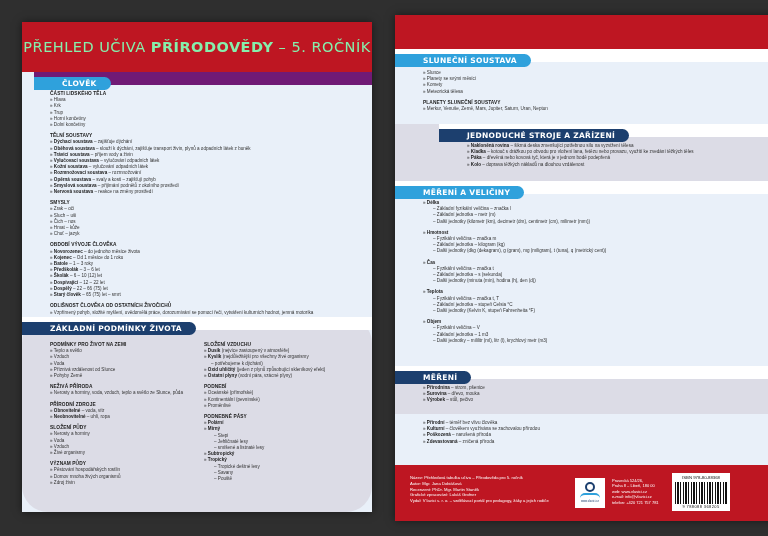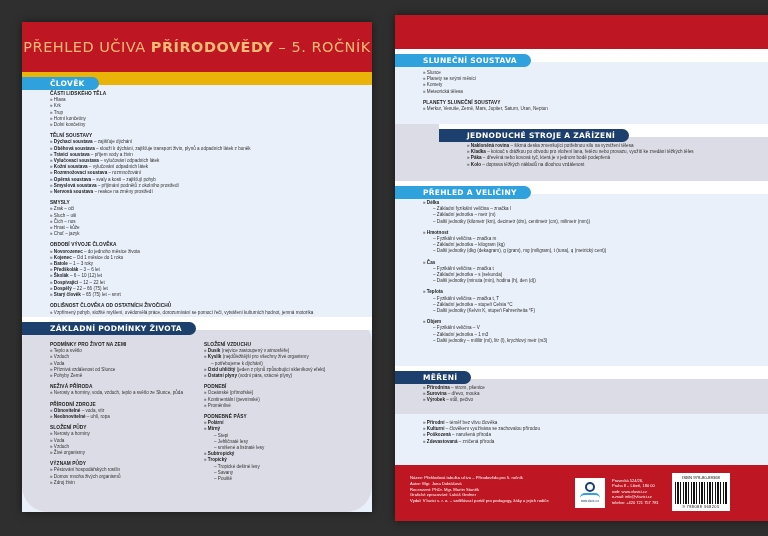--- a/index.html
+++ b/index.html
@@ -4,21 +4,21 @@
 <style>
   * { box-sizing: border-box; margin: 0; padding: 0; }
   html, body { width: 768px; height: 536px; overflow: hidden; }
   body { background: #2f2f2f; font-family: "Liberation Sans", sans-serif; position: relative; }
   .page { position: absolute; background: #e9f0f9; box-shadow: 0 0 8px rgba(0,0,0,0.5); overflow: hidden; }
   #left-page { left: 22px; top: 22px; width: 350px; height: 490px; }
   #right-page { left: 395px; top: 15px; width: 399px; height: 506px; }
   .header-bar { background: #be1622; }
   #left-page .header-bar { height: 50px; display: flex; align-items: center; justify-content: center; }
   #right-page .header-bar { height: 34px; }
-  .main-title { color: #fdba74; font-size: 14.5px; letter-spacing: 0.5px; font-family: "DejaVu Sans", sans-serif; font-weight: normal; }
+  .main-title { color: #86efac; font-size: 14.5px; letter-spacing: 0.5px; font-family: "DejaVu Sans", sans-serif; font-weight: normal; }
   .main-title b { font-weight: bold; }
   .section { position: relative; }
   .section.light { background: #e9f0f9; }
   .section.gray { background: #dcdce6; }
   .sec-title { display: inline-block; color: #fff; font-weight: bold; font-size: 7.5px; letter-spacing: 0.3px;
     padding: 3px 14px 3px 28px; border-radius: 0 10px 10px 0; height: 13px; line-height: 8px; font-family: "DejaVu Sans", sans-serif; }
   .sec-title.blue { background: #2fa1dc; }
   .sec-title.navy { background: #1c3f6e; }
   .sec-strip { background: #fff; height: 13px; }
   .content { padding: 6px 14px 6px 28px; color: #333; font-size: 4.6px; line-height: 6.2px; }
@@ -45,21 +45,21 @@
   .barcode .digits { font-size: 4px; text-align: center; letter-spacing: 0.4px; }
 </style>
 </head>
 <body>
 
 <div id="left-page" class="page">
   <div class="header-bar">
     <h1 class="main-title"><span>PŘEHLED UČIVA </span><b>PŘÍRODOVĚDY</b><span> – 5. ROČNÍK</span></h1>
   </div>
   <div class="section light" style="height:245px;">
-    <div class="sec-strip" style="background:#eab308;"><span class="sec-title blue">ČLOVĚK</span></div>
+    <div class="sec-strip" style="background:#701a75;margin-left:12px;"><span class="sec-title blue">ČLOVĚK</span></div>
     <div class="content" id="clovek-content">
         <div class="group">
           <div class="g-title">Části lidského těla</div>
           <div class="item">Hlava</div>
           <div class="item">Krk</div>
           <div class="item">Trup</div>
           <div class="item">Horní končetiny</div>
           <div class="item">Dolní končetiny</div>
         </div>
         <div class="group">
@@ -189,21 +189,21 @@
     <div class="content" id="stroje-content">
         <div class="group">
           <div class="item"><b>Nakloněná rovina</b> – šikmá deska zmenšující potřebnou sílu na vyzvižení tělesa</div>
           <div class="item"><b>Kladka</b> – kotouč s drážkou po obvodu pro vložení lana, řetězu nebo provazu, využití ke zvedání těžkých těles</div>
           <div class="item"><b>Páka</b> – dřevěná nebo kovová tyč, která je v jednom bodě podepřená</div>
           <div class="item"><b>Kolo</b> – doprava těžkých nákladů na dlouhou vzdálenost</div>
         </div>
       </div>
   </div>
   <div class="section light" style="height:185px;">
-    <div class="sec-strip"><span class="sec-title blue">PŘEHLED A VELIČINY</span></div>
+    <div class="sec-strip"><span class="sec-title blue">MĚŘENÍ A VELIČINY</span></div>
     <div class="content" id="mereni-content">
         <div class="group">
           <div class="item"><b>Délka</b></div>
           <div class="sub2">Základní fyzikální veličina – značka l</div>
           <div class="sub2">Základní jednotka – metr (m)</div>
           <div class="sub2">Další jednotky (kilometr (km), decimetr (dm), centimetr (cm), milimetr (mm))</div>
         </div>
         <div class="group">
           <div class="item"><b>Hmotnost</b></div>
           <div class="sub2">Fyzikální veličina – značka m</div>

